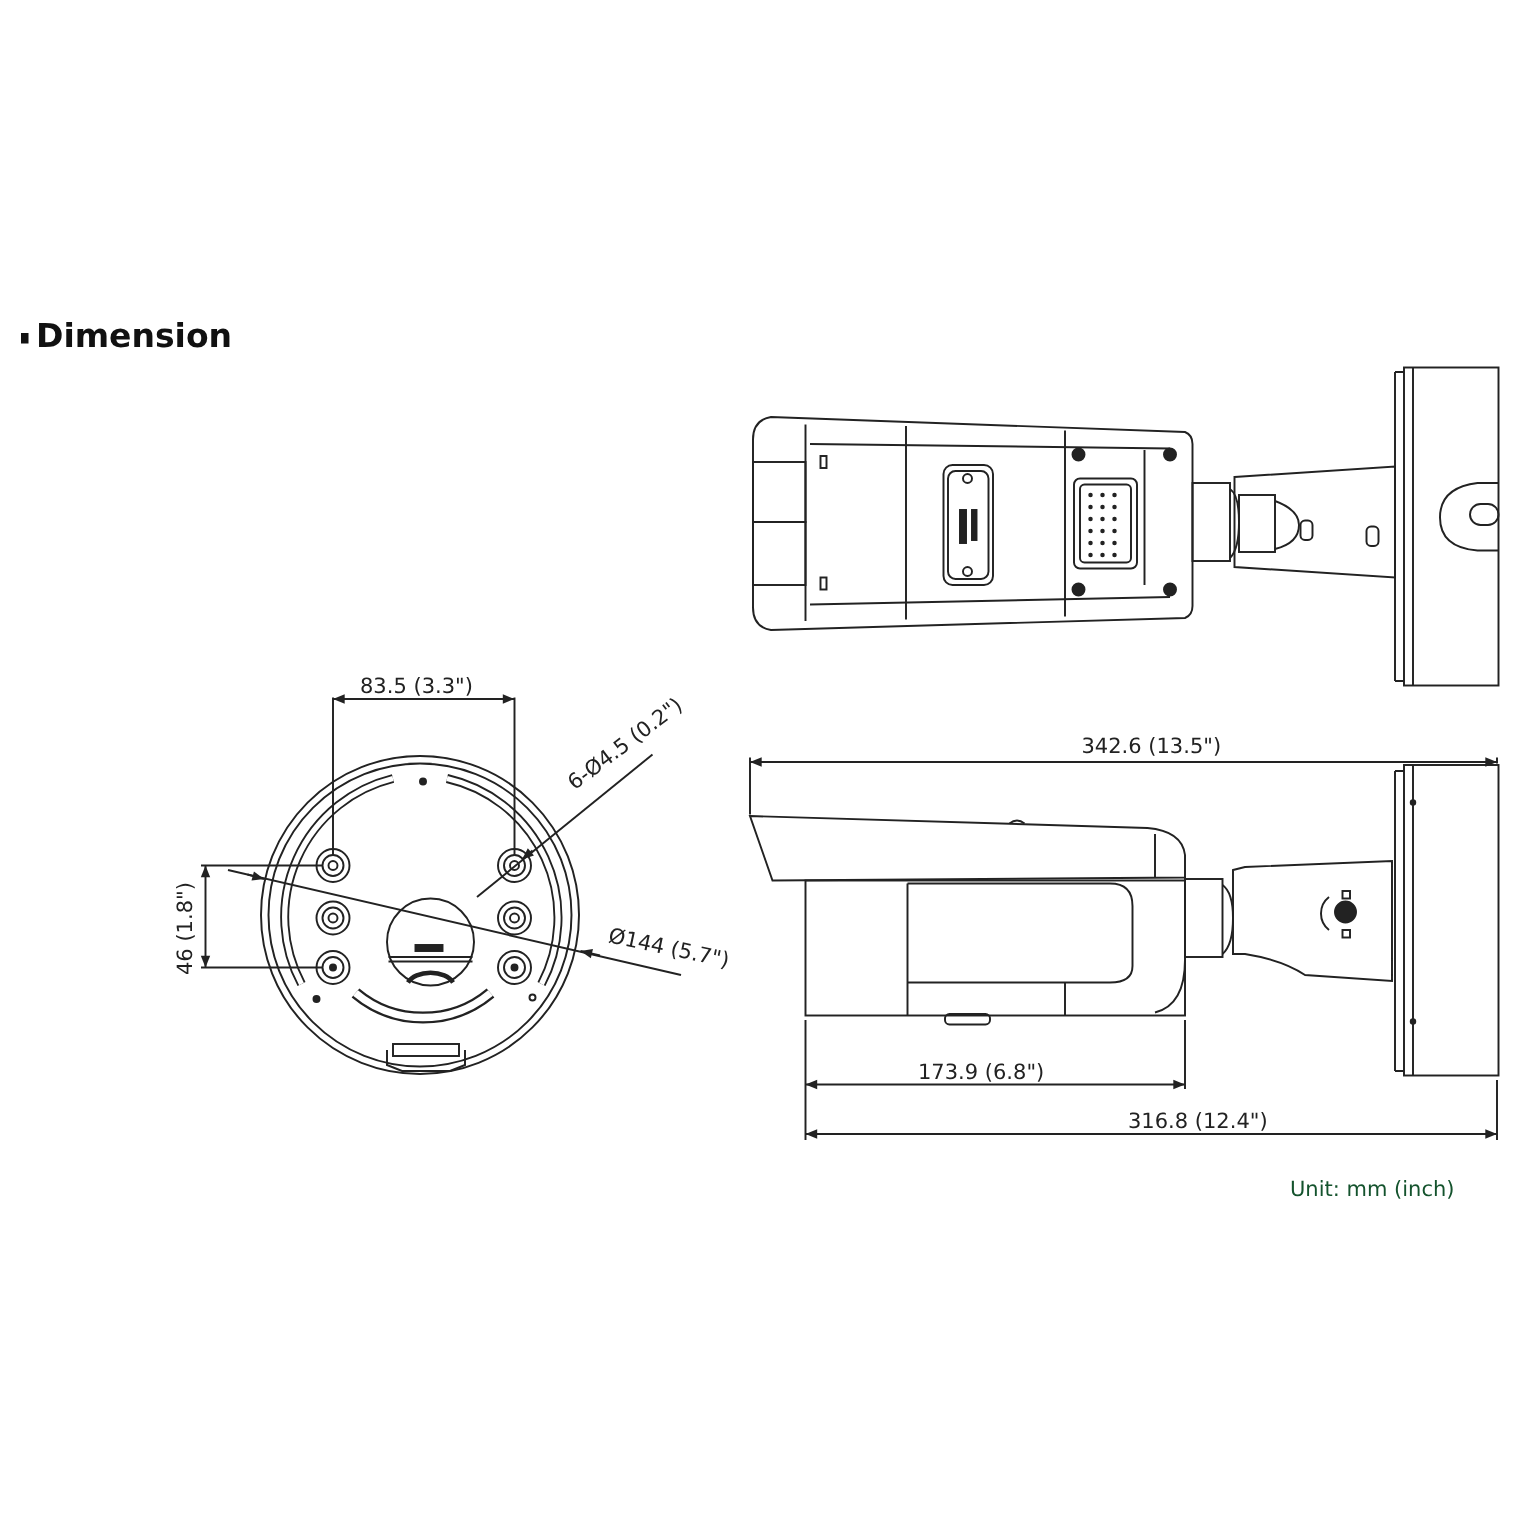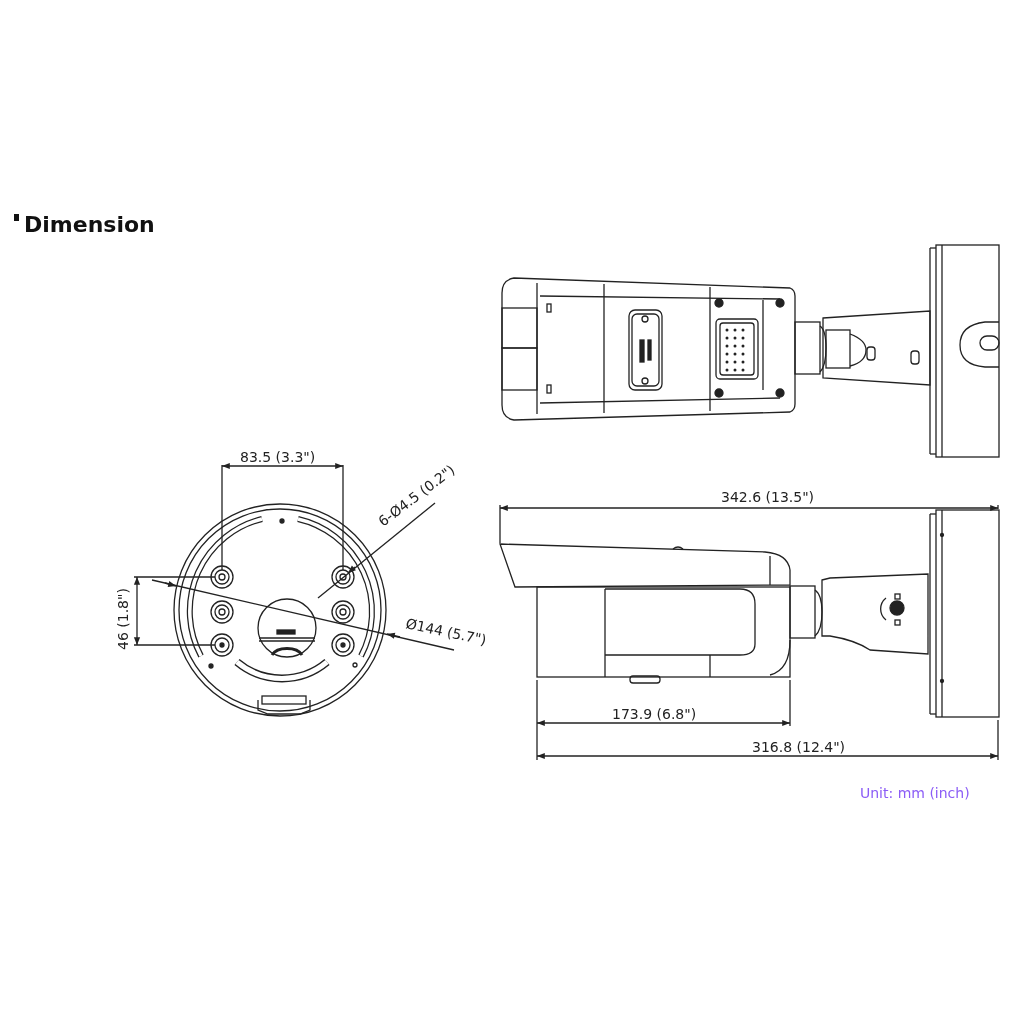--- a/index.html
+++ b/index.html
@@ -1,21 +1,21 @@
 <!DOCTYPE html>
 <html><head>
 <meta charset="utf-8">
 <style>
   html, body { margin:0; padding:0; background:#ffffff; }
   body { width:1024px; height:1024px; position:relative; overflow:hidden; font-family:"Liberation Sans", sans-serif; }
-  .title { position:absolute; left:14px; top:212px; font-family:"DejaVu Sans", sans-serif; font-weight:bold; font-size:22px; color:#111; display:flex; align-items:flex-start; }
+  .title { position:absolute; left:14px; top:212px; font-family:"DejaVu Sans", sans-serif; font-weight:bold; font-size:22px; color:#111; display:flex; align-items:center; }
   .title .bullet { display:inline-block; width:5px; height:7px; background:#111; margin-right:5px; margin-top:2px; }
   svg { position:absolute; left:0; top:0; }
   .dim { font-family:"DejaVu Sans", sans-serif; font-size:14px; fill:#222; }
-  .unit { position:absolute; left:860px; top:785px; font-family:"DejaVu Sans", sans-serif; font-size:14px; color:#8b5cf6; }
+  .unit { position:absolute; left:860px; top:785px; font-family:"DejaVu Sans", sans-serif; font-size:14px; color:#14532d; }
 </style>
 </head>
 <body>
 
 <div class="title">
   <span class="bullet"></span>
   <span>Dimension</span>
 </div>
 
 <svg width="1024" height="1024" viewBox="0 0 1024 1024">

